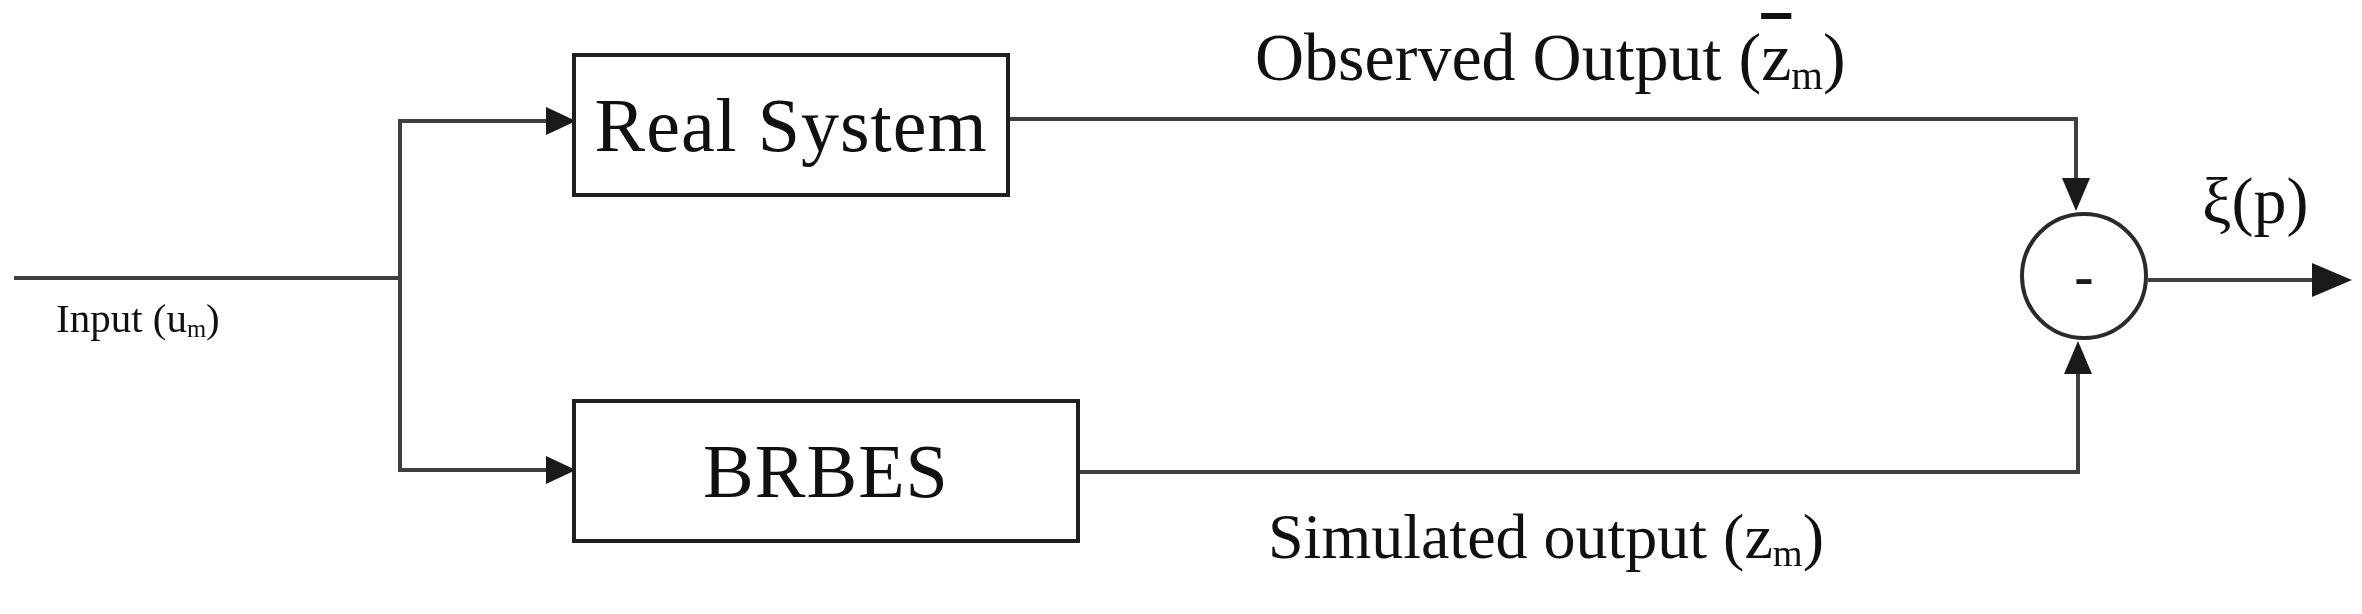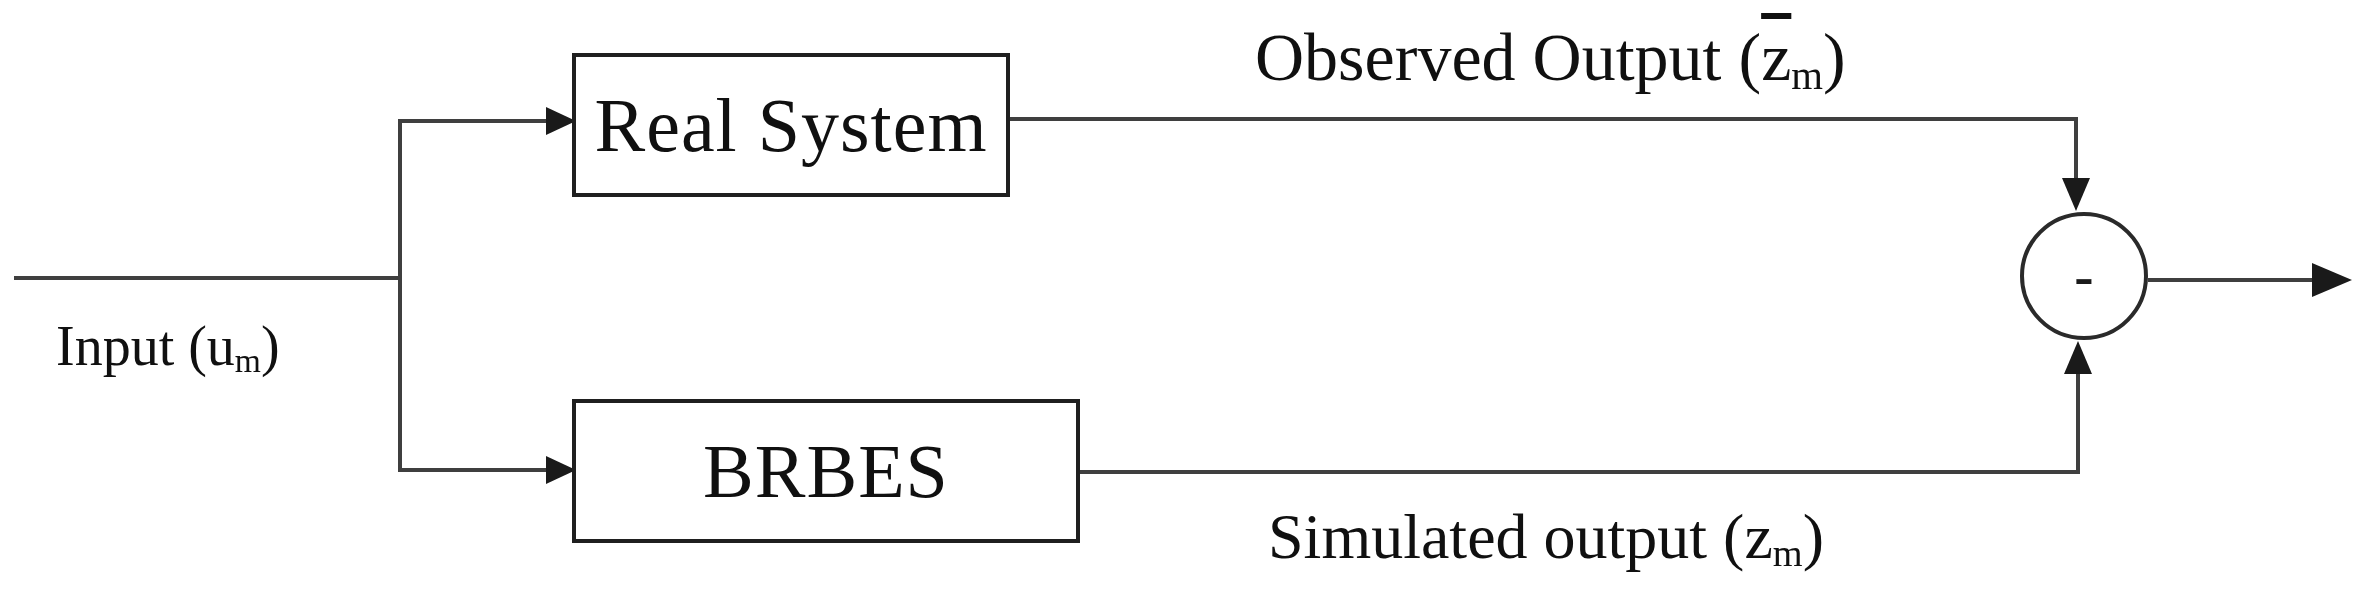--- a/index.html
+++ b/index.html
@@ -46,21 +46,21 @@
     white-space: nowrap;
     color: #101010;
   }
   .sub {
     font-size: 0.6em;
     vertical-align: -0.22em;
   }
   .ov {
     text-decoration: overline;
   }
-  #input-label     { left: 56px;   top: 314px; font-size: 56px; }
+  #input-label     { left: 56px;   top: 294px; font-size: 41px; }
   #observed-label  { left: 1255px; top: 18px;  font-size: 68px; }
   #simulated-label { left: 1268px; top: 500px; font-size: 64px; }
   #xi-label        { left: 2202px; top: 163px; font-size: 66px; }
   #comparator {
     position: absolute;
     left: 2020px;
     top: 212px;
     width: 128px;
     height: 128px;
     box-sizing: border-box;
@@ -129,14 +129,15 @@
   </div>
 
   <div id="observed-label" class="lbl">
     <span>Observed Output (</span><span class="ov">z</span><span class="sub">m</span><span>)</span>
   </div>
 
   <div id="simulated-label" class="lbl">
     <span>Simulated output (z</span><span class="sub">m</span><span>)</span>
   </div>
 
+  <div id="xi-label" class="lbl">ξ(p)</div>
 
 </div>
 
 </body></html>

